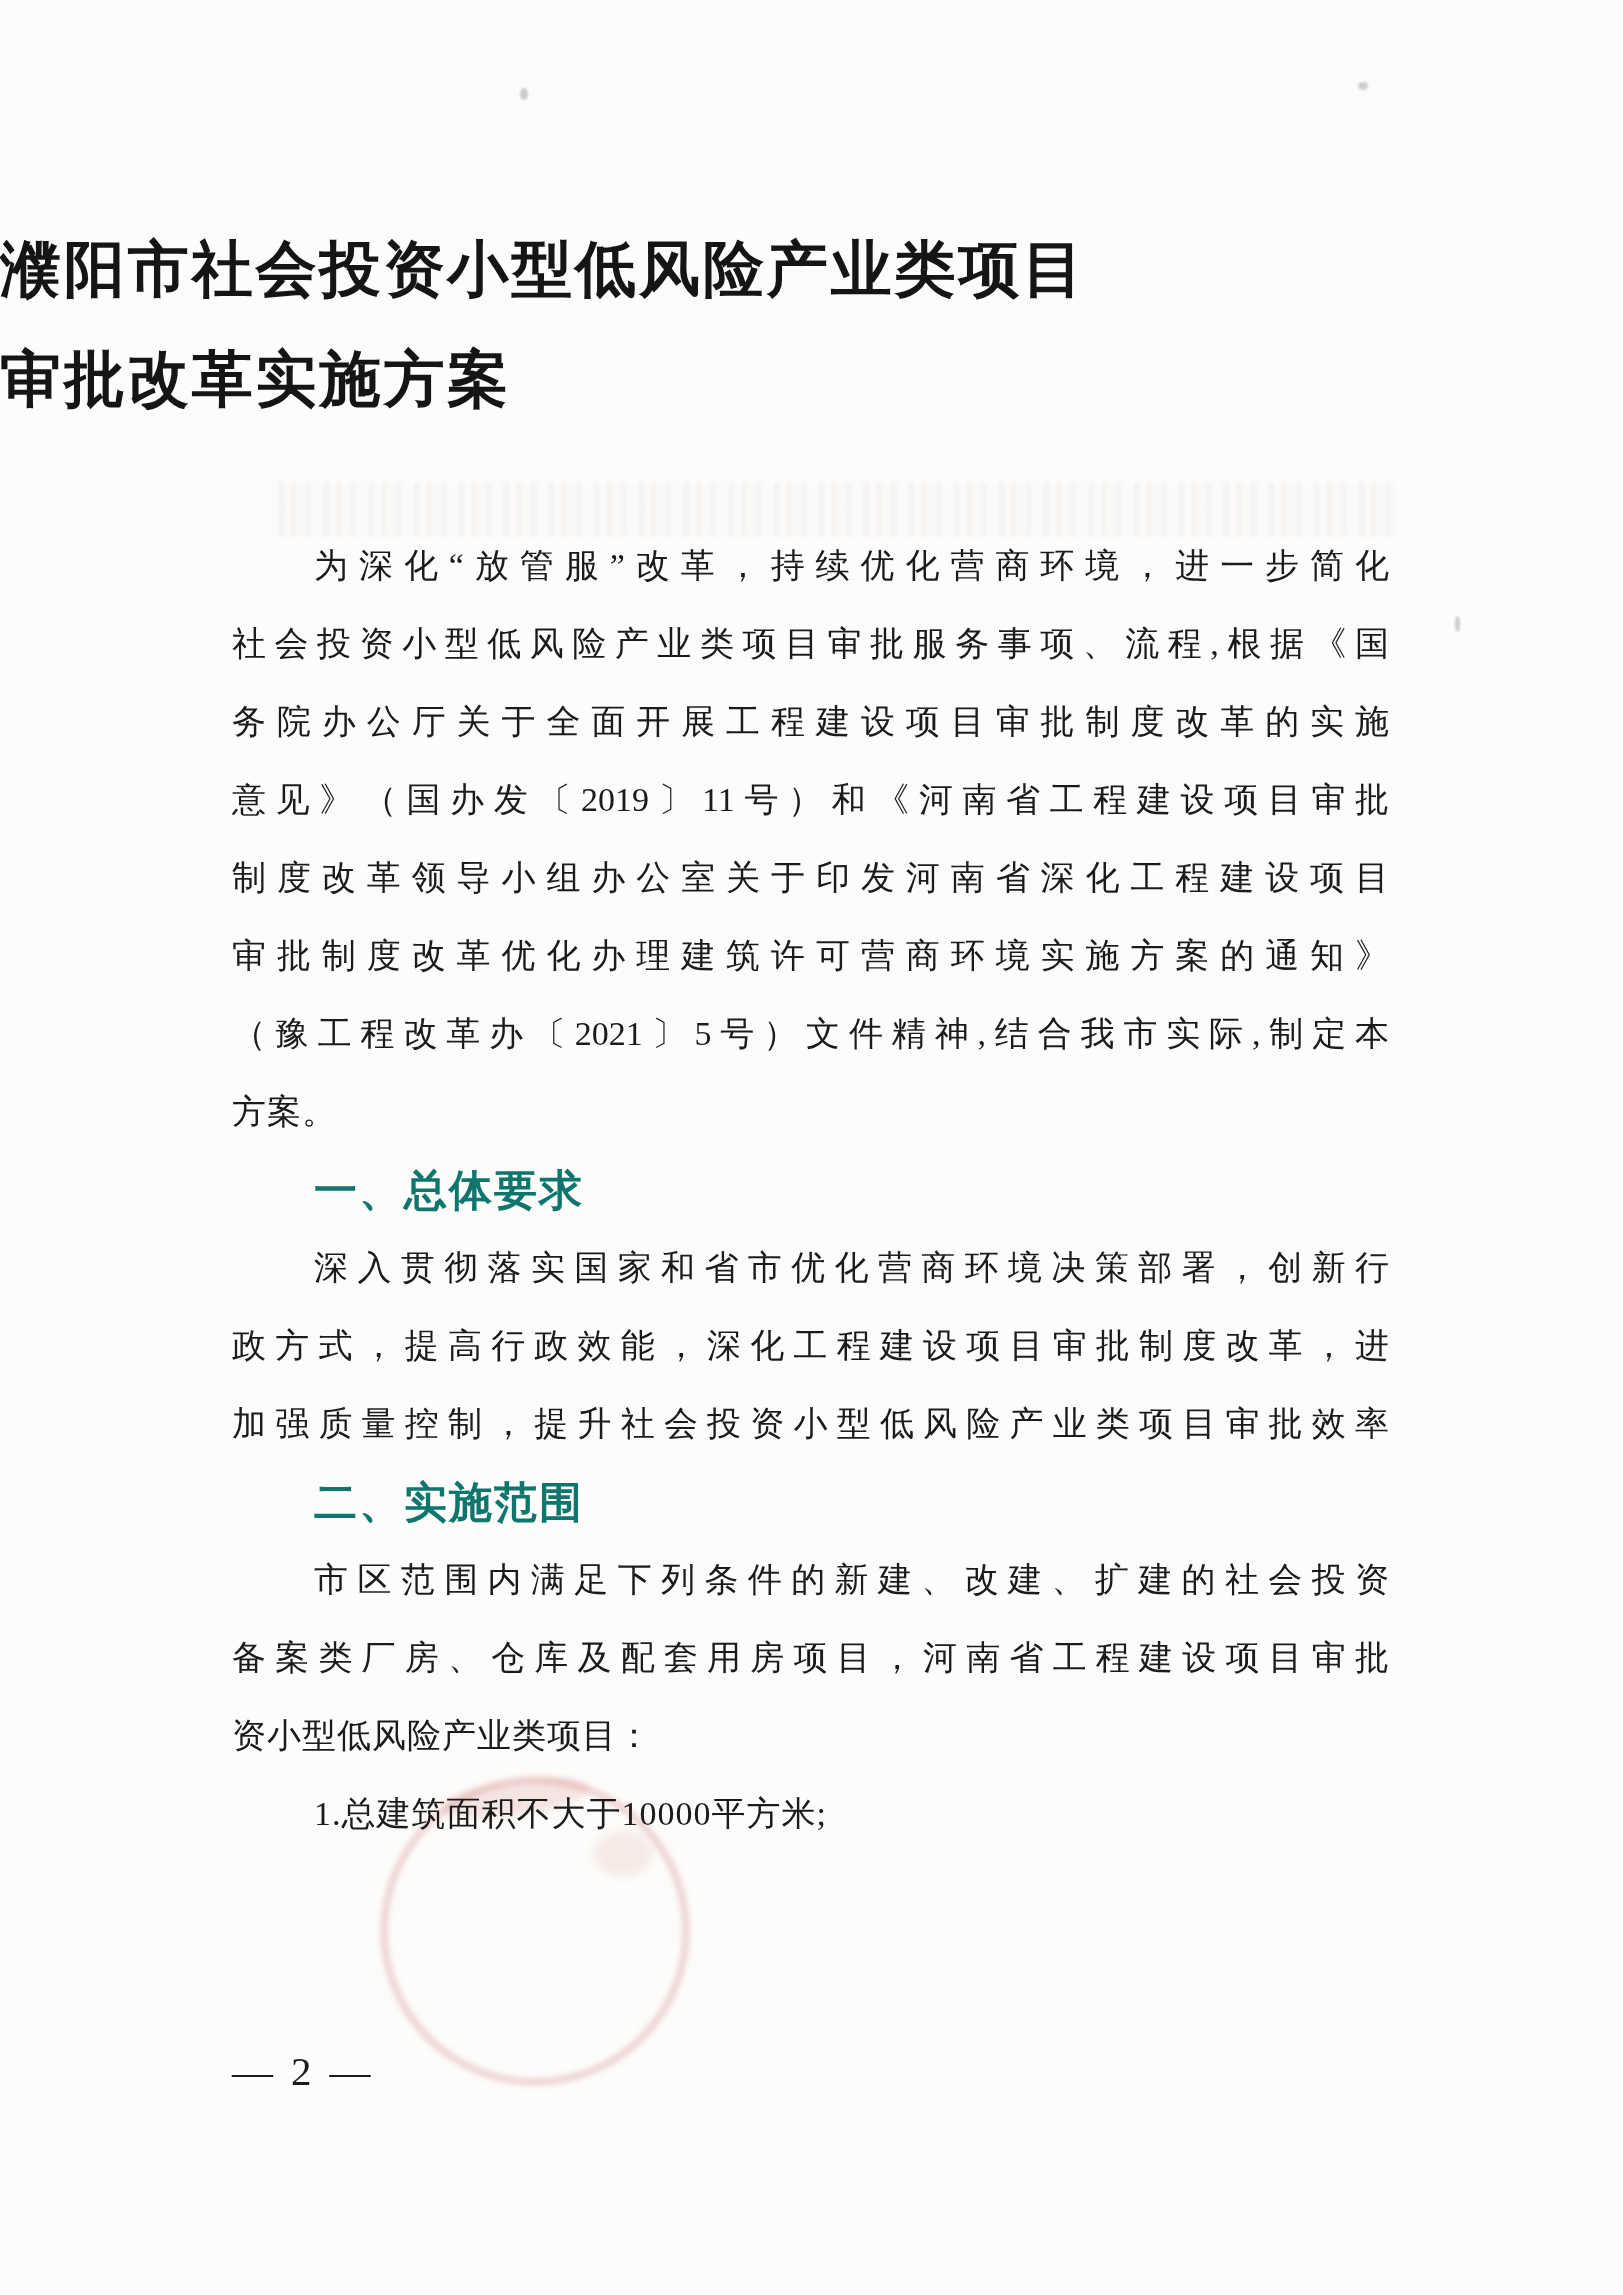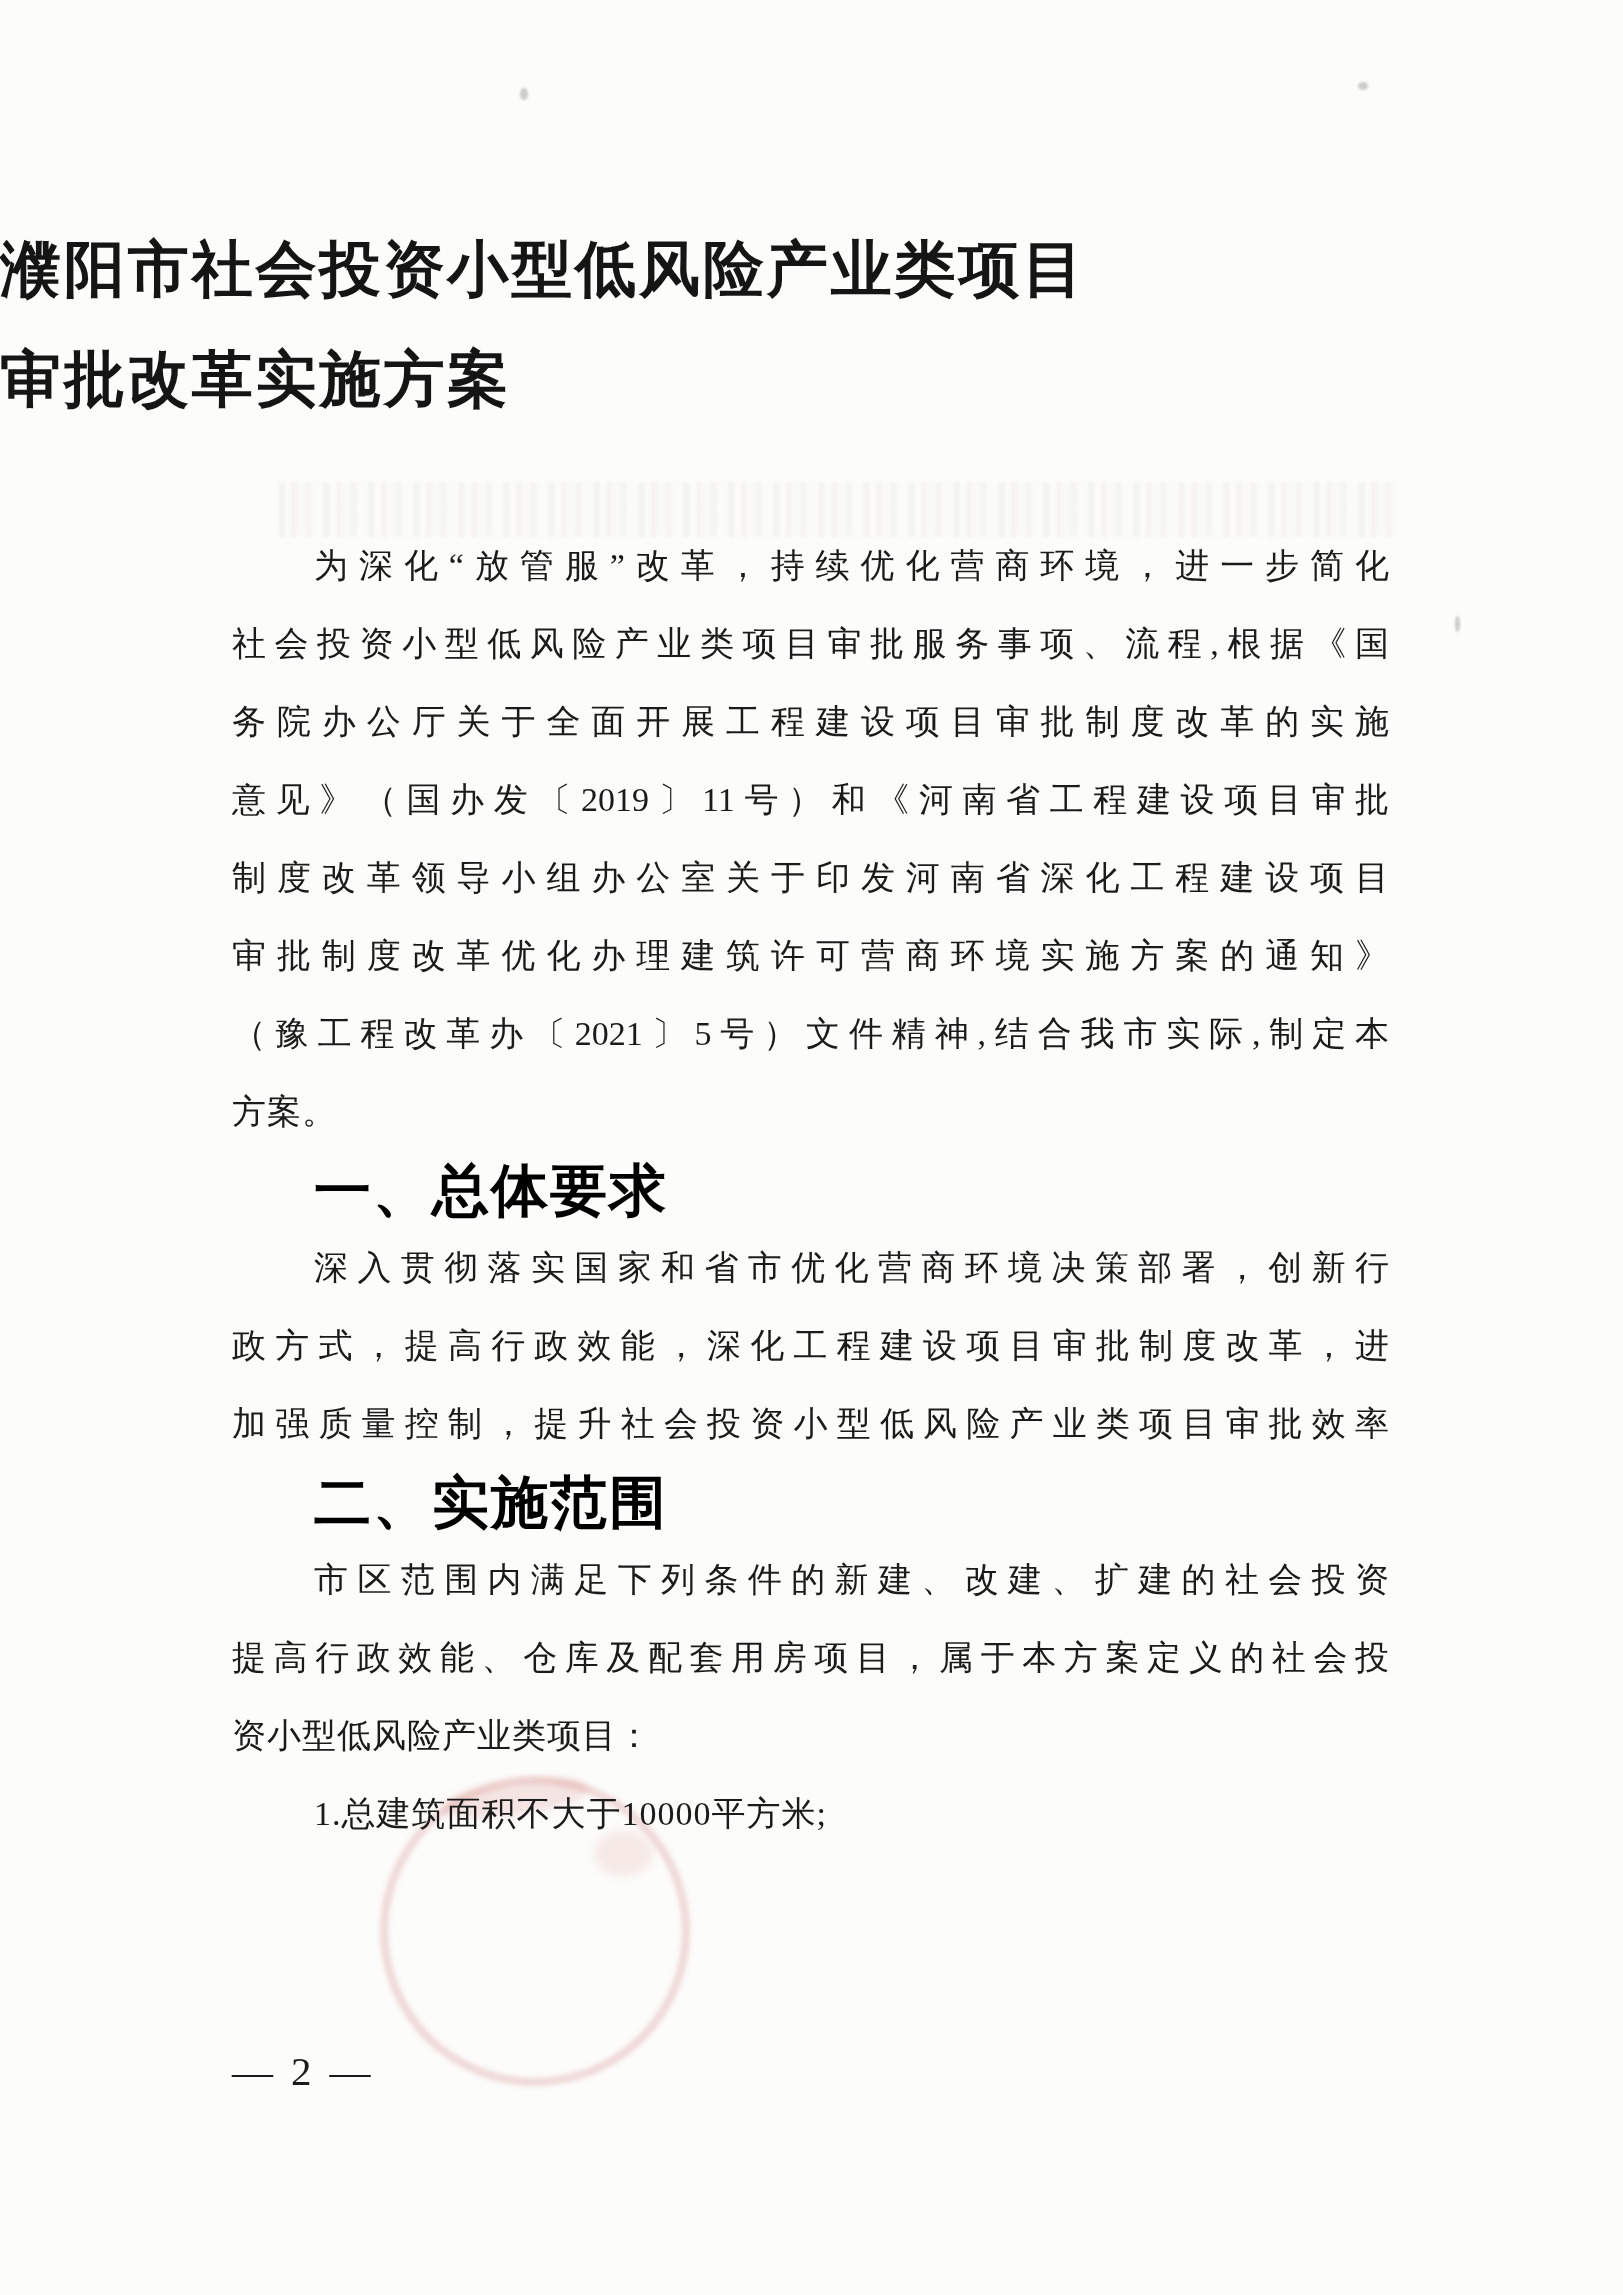--- a/index.html
+++ b/index.html
@@ -101,24 +101,24 @@
   .line.justify {
     text-align: justify;
     text-align-last: justify;
     letter-spacing: 0;
     white-space: normal;
   }
   .line.indent { text-indent: 82px; }
   .line.heading {
     font-family: "Liberation Sans", "DejaVu Sans", sans-serif;
     font-weight: 700;
-    font-size: 57px;
+    font-size: 43px;
     text-indent: 82px;
     letter-spacing: 2px;
-    color: #000000;
+    color: #0f766e;
   }
 
   
   .pagenum {
     position: absolute;
     left: 232px; top: 2047px;
     font-size: 41px;
     line-height: 49px;
     letter-spacing: 3.9px;
     color: #1b1b1b;
@@ -168,21 +168,21 @@
       <div class="line justify">政方式，提高行政效能，深化工程建设项目审批制度改革，进</div>
 
 
       <div class="line justify">加强质量控制，提升社会投资小型低风险产业类项目审批效率</div>
 
 
       <div class="line heading">二、实施范围</div>
 
       <div class="line indent justify">市区范围内满足下列条件的新建、改建、扩建的社会投资</div>
 
-      <div class="line justify">提高行政效能、仓库及配套用房项目，属于本方案定义的社会投</div>
+      <div class="line justify">备案类厂房、仓库及配套用房项目，河南省工程建设项目审批</div>
 
       <div class="line">资小型低风险产业类项目：</div>
 
       <div class="line indent">1.总建筑面积不大于10000平方米;</div>
     </div>
 
   <div class="pagenum">— 2 —</div>
 
 </div>
 

